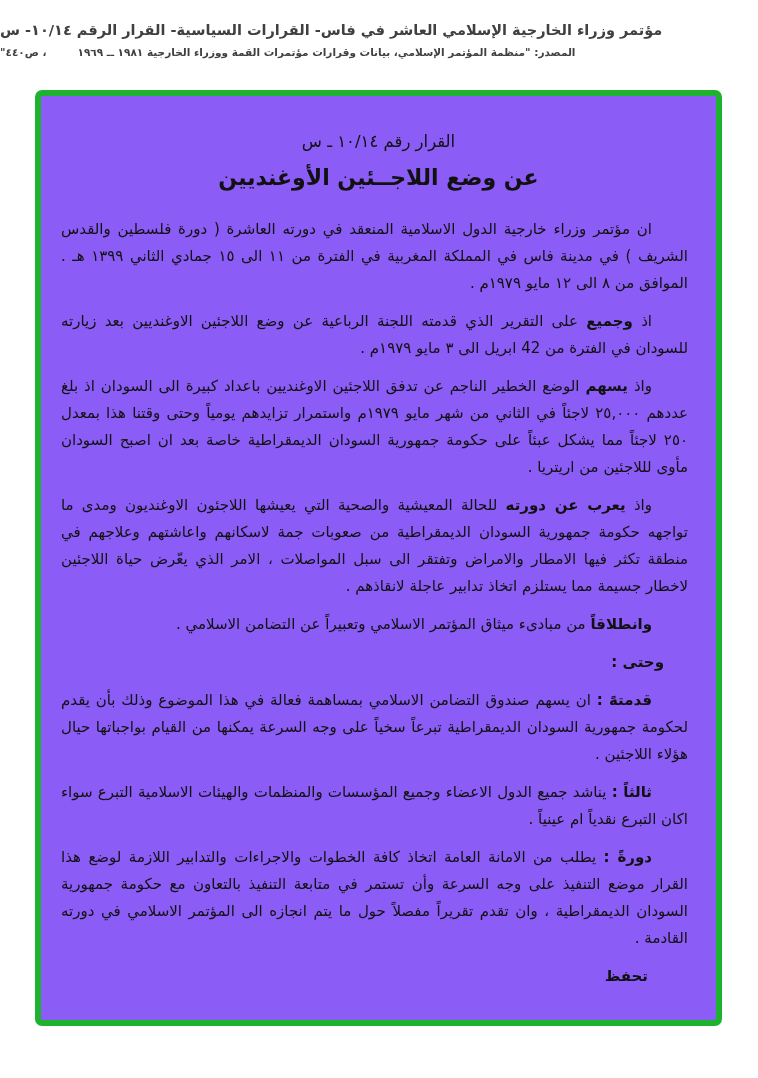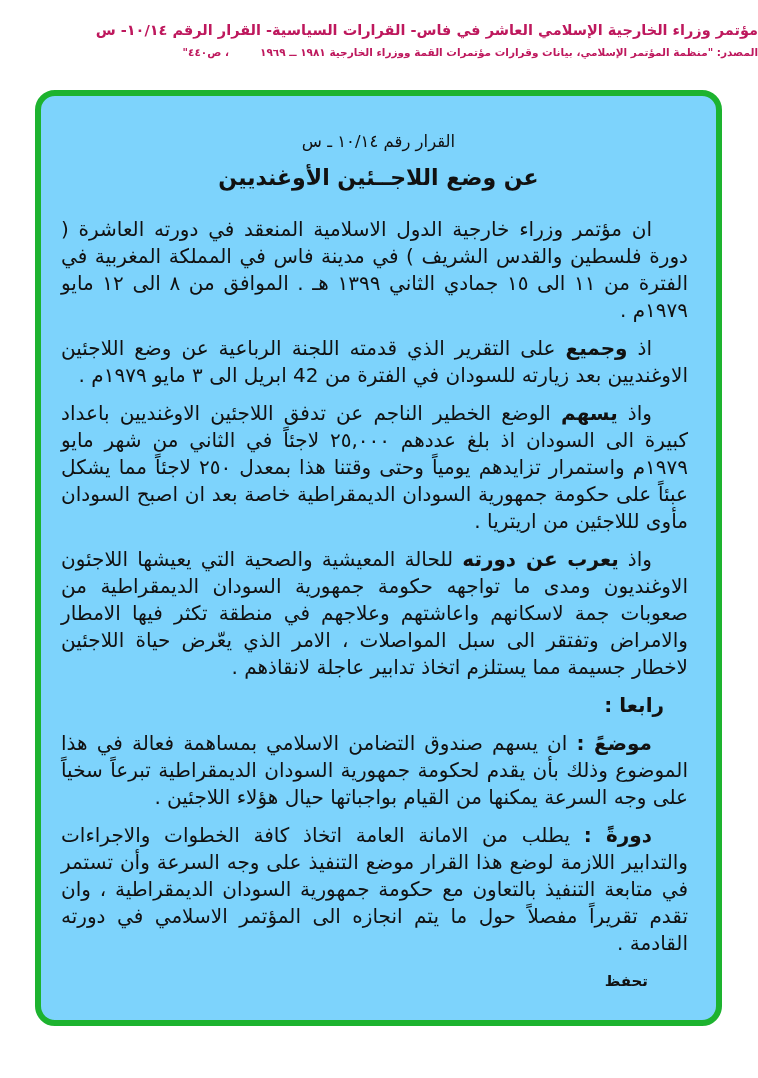--- a/index.html
+++ b/index.html
@@ -1,32 +1,32 @@
 <!DOCTYPE html>
 <html lang="ar"><head>
 <meta charset="utf-8">
 <style>
   html,body{margin:0;padding:0;}
   body{
     width:758px;height:1078px;background:#ffffff;position:relative;overflow:hidden;
     font-family:"DejaVu Sans",sans-serif;color:#111;
   }
-  .header{position:absolute;top:22px;left:0;right:0;text-align:right;direction:rtl;color:#be185d;}
+  .header{position:absolute;top:22px;left:0;right:0;text-align:left;direction:rtl;color:#404040;}
   .header-title{font-size:14.5px;font-weight:bold;letter-spacing:0;}
   .header-source{font-size:10.5px;font-weight:bold;margin-top:8px;}
   .years-ltr{direction:ltr;unicode-bidi:bidi-override;display:inline-block;margin-left:31px;}
   .frame{
     position:absolute;left:35px;top:90px;width:687px;height:936px;box-sizing:border-box;
-    border:6px solid #1db32f;border-radius:20px;padding:26px 20px 0 20px;overflow:hidden;
-    background:#7dd3fc;
+    border:6px solid #1db32f;border-radius:7px;padding:26px 20px 0 20px;overflow:hidden;
+    background:#8b5cf6;
   }
   .res-number{direction:rtl;text-align:center;font-size:16.5px;margin:10px 0 14px 0;}
   .res-subject{direction:rtl;text-align:center;font-size:22px;font-weight:bold;margin:0 0 26px 0;}
   .para{
-    direction:rtl;text-align:justify;font-size:20px;line-height:27px;
+    direction:rtl;text-align:justify;font-size:15px;line-height:27px;
     margin:0 8px 11px 0;text-indent:36px;
   }
   .para b{font-weight:bold;}
   .decree{text-align:right;text-indent:24px;}
   .reservation-heading{
     direction:rtl;text-align:right;font-size:15px;font-weight:bold;line-height:27px;
     margin:4px 48px 10px 0;
   }
 </style>
 </head>
@@ -42,24 +42,26 @@
   <div class="res-subject">عن وضع اللاجــئين الأوغنديين</div>
 
   <p class="para"><span></span><b></b><span>ان مؤتمر وزراء خارجية الدول الاسلامية المنعقد في دورته العاشرة ( دورة فلسطين والقدس الشريف ) في مدينة فاس في المملكة المغربية في الفترة من ١١ الى ١٥ جمادي الثاني ١٣٩٩ هـ . الموافق من ٨ الى ١٢ مايو ١٩٧٩م .</span></p>
 
   <p class="para"><span>اذ </span><b>وجميع</b><span> على التقرير الذي قدمته اللجنة الرباعية عن وضع اللاجئين الاوغنديين بعد زيارته للسودان في الفترة من 42 ابريل الى ٣ مايو ١٩٧٩م .</span></p>
 
   <p class="para"><span>واذ </span><b>يسهم</b><span> الوضع الخطير الناجم عن تدفق اللاجئين الاوغنديين باعداد كبيرة الى السودان اذ بلغ عددهم ٢٥,٠٠٠ لاجئاً في الثاني من شهر مايو ١٩٧٩م واستمرار تزايدهم يومياً وحتى وقتنا هذا بمعدل ٢٥٠ لاجئاً مما يشكل عبئاً على حكومة جمهورية السودان الديمقراطية خاصة بعد ان اصبح السودان مأوى لللاجئين من اريتريا .</span></p>
 
   <p class="para"><span>واذ </span><b>يعرب عن دورته</b><span> للحالة المعيشية والصحية التي يعيشها اللاجئون الاوغنديون ومدى ما تواجهه حكومة جمهورية السودان الديمقراطية من صعوبات جمة لاسكانهم واعاشتهم وعلاجهم في منطقة تكثر فيها الامطار والامراض وتفتقر الى سبل المواصلات ، الامر الذي يعّرض حياة اللاجئين لاخطار جسيمة مما يستلزم اتخاذ تدابير عاجلة لانقاذهم .</span></p>
 
+  <p class="para"><span></span><b>وانطلاقاً</b><span> من مبادىء ميثاق المؤتمر الاسلامي وتعبيراً عن التضامن الاسلامي .</span></p>
 
-  <p class="para decree"><span></span><b>رابعا :</b><span></span></p>
+  <p class="para decree"><span></span><b>وحتى :</b><span></span></p>
 
-  <p class="para"><span></span><b>موضعً :</b><span> ان يسهم صندوق التضامن الاسلامي بمساهمة فعالة في هذا الموضوع وذلك بأن يقدم لحكومة جمهورية السودان الديمقراطية تبرعاً سخياً على وجه السرعة يمكنها من القيام بواجباتها حيال هؤلاء اللاجئين .</span></p>
+  <p class="para"><span></span><b>قدمتهً :</b><span> ان يسهم صندوق التضامن الاسلامي بمساهمة فعالة في هذا الموضوع وذلك بأن يقدم لحكومة جمهورية السودان الديمقراطية تبرعاً سخياً على وجه السرعة يمكنها من القيام بواجباتها حيال هؤلاء اللاجئين .</span></p>
 
 
+  <p class="para"><span></span><b>ثالثاً :</b><span> يناشد جميع الدول الاعضاء وجميع المؤسسات والمنظمات والهيئات الاسلامية التبرع سواء اكان التبرع نقدياً ام عينياً .</span></p>
 
   <p class="para"><span></span><b>دورةً :</b><span> يطلب من الامانة العامة اتخاذ كافة الخطوات والاجراءات والتدابير اللازمة لوضع هذا القرار موضع التنفيذ على وجه السرعة وأن تستمر في متابعة التنفيذ بالتعاون مع حكومة جمهورية السودان الديمقراطية ، وان تقدم تقريراً مفصلاً حول ما يتم انجازه الى المؤتمر الاسلامي في دورته القادمة .</span></p>
 
   <div class="reservation-heading">تحفظ</div>
 
 </div>
 
 </body></html>

